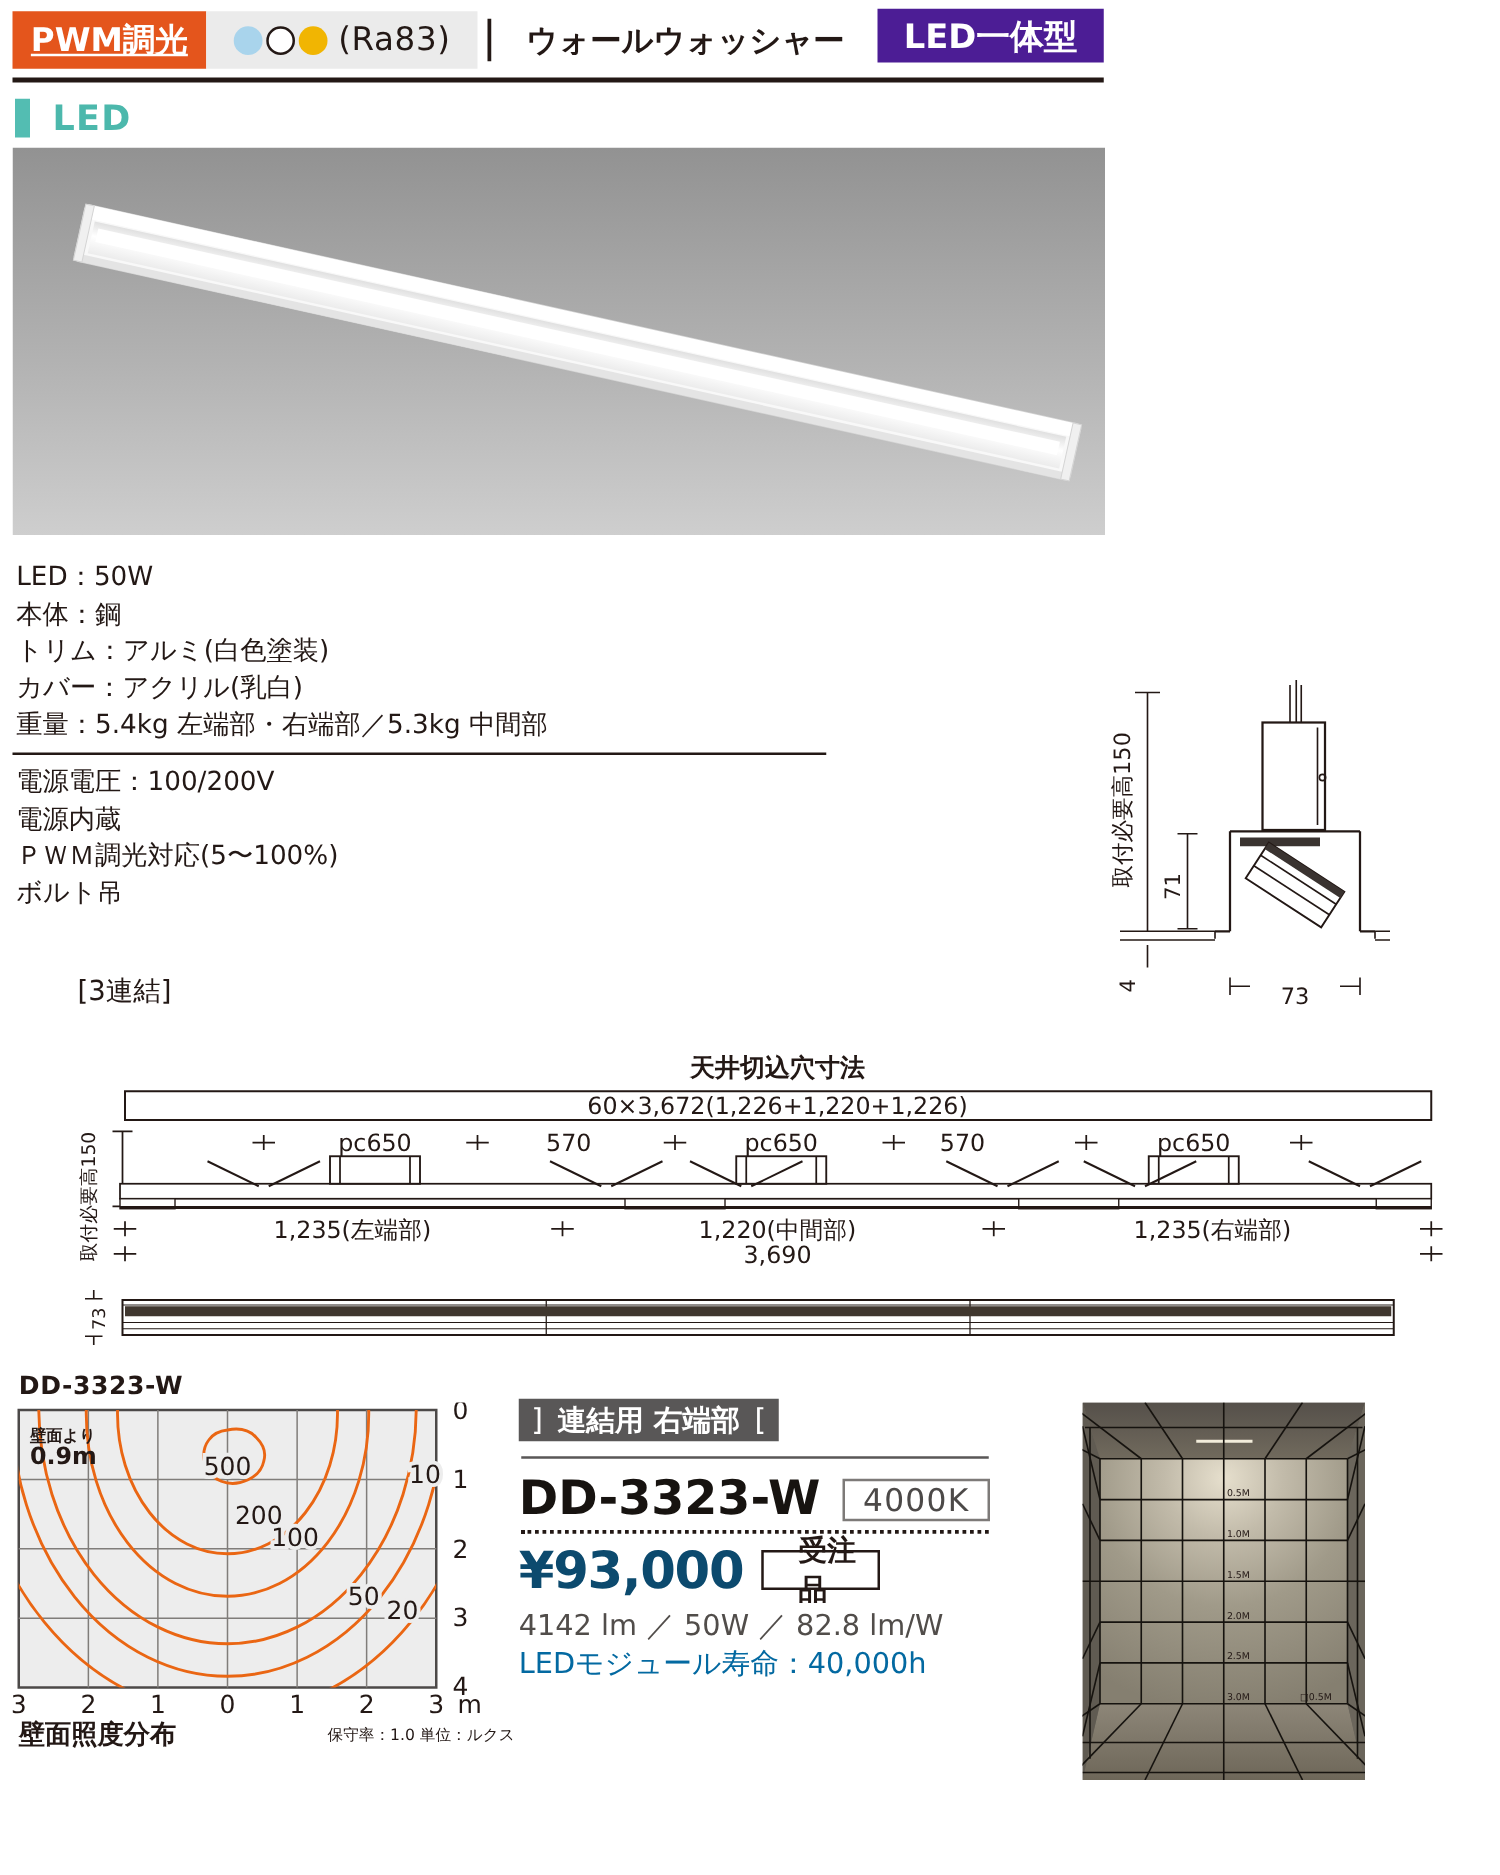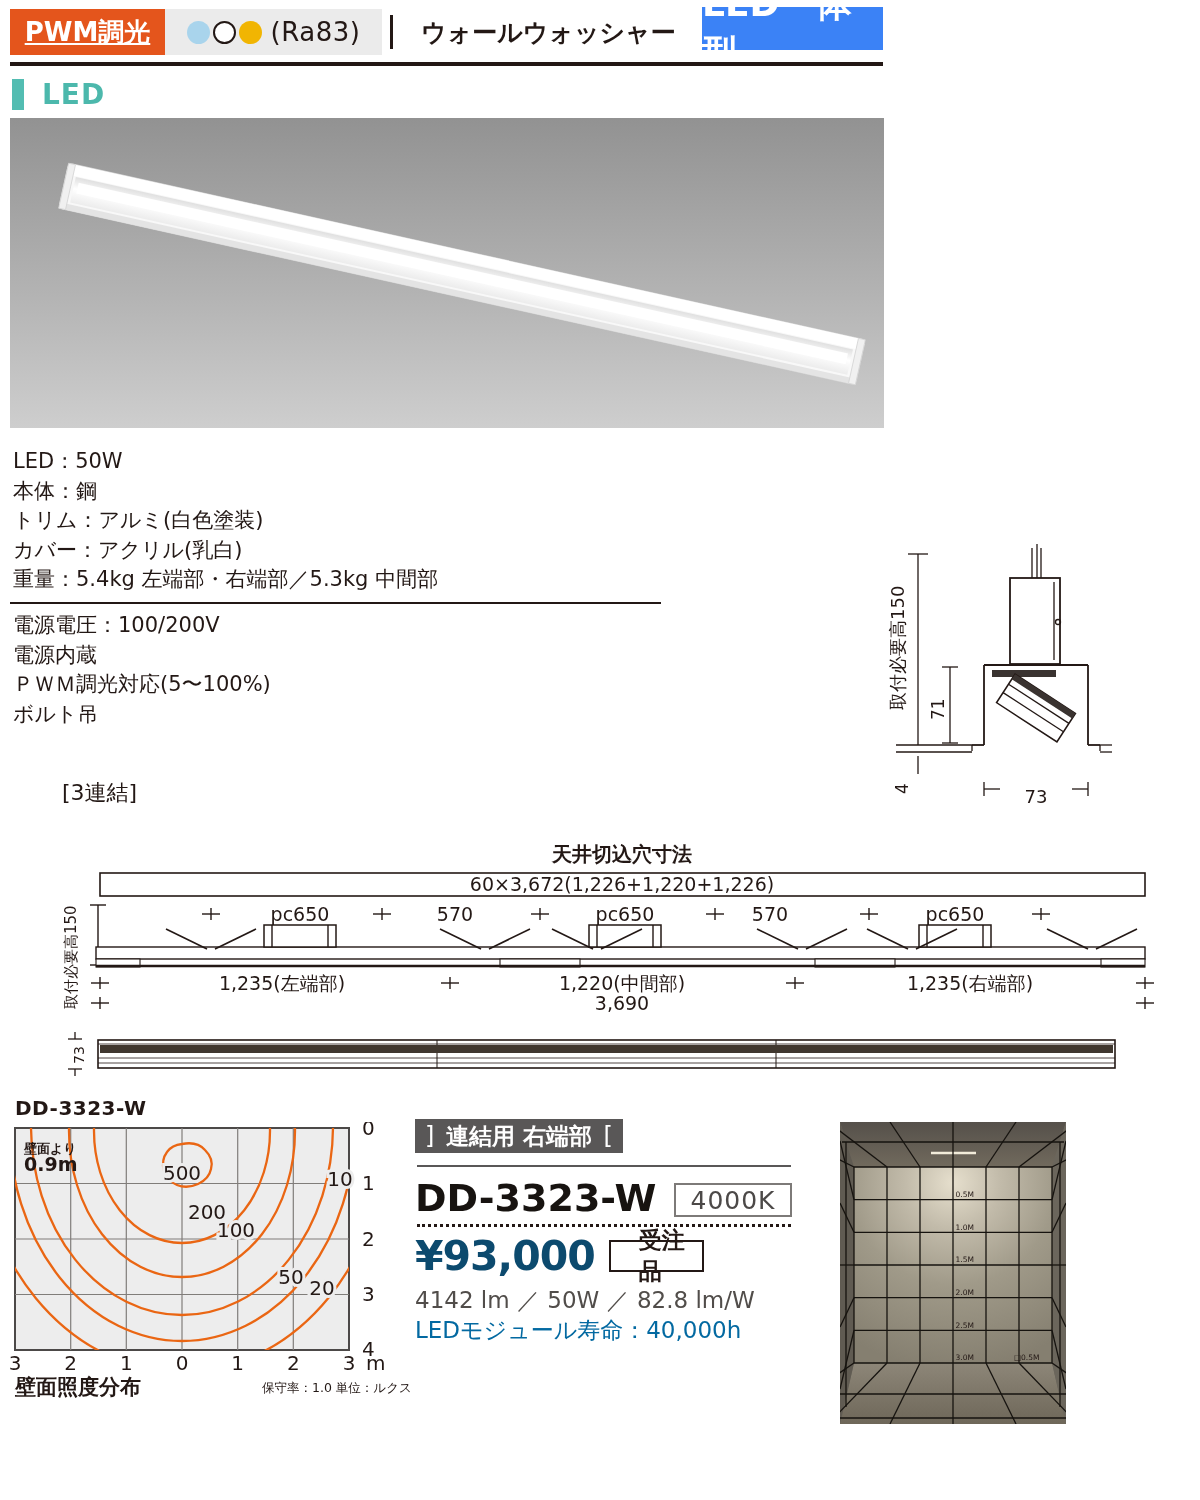--- a/index.html
+++ b/index.html
@@ -15,22 +15,22 @@
   .badge-ra  { left:165px; top:9px; width:217px; height:46px; background:#ebebeb;
                display:flex; align-items:center; justify-content:center; gap:3px; font-size:26px; }
   .chip { width:23px; height:23px; border-radius:50%; }
   .chip-blue { background:#a9d4ec; }
   .chip-white { background:#fff; border:2.5px solid #231815; }
   .chip-yellow { background:#f1b502; }
   .ra-text { margin-left:6px; letter-spacing:0.5px; }
   .wallwasher { left:390px; top:12px; height:40px; display:flex; align-items:center; gap:28px;
                 font-size:25px; font-weight:600; }
   .vbar { width:3px; height:34px; background:#231815; }
-  .badge-ledunit { left:702px; top:7px; width:181px; height:43px; background:#3b82f6; color:#fff;
-                   font-size:36px; font-weight:600; display:flex; align-items:center; justify-content:center; }
+  .badge-ledunit { left:702px; top:7px; width:181px; height:43px; background:#4c1d95; color:#fff;
+                   font-size:27px; font-weight:600; display:flex; align-items:center; justify-content:center; }
   .rule-main { left:10px; top:62px; width:873px; height:4px; background:#231815; }
 
   .lamp-header { left:12px; top:78px; display:flex; align-items:center; }
   .lamp-bar { width:12px; height:31px; background:#53bdb2; margin-right:18px; }
   .lamp-led { color:#4cb8ac; font-size:28px; font-weight:700; margin-right:24px; letter-spacing:1px; }
   .lamp-equiv { font-size:26px; font-weight:700; }
 
   .product-photo { left:10px; top:118px; width:874px; height:310px; }
 
   .spec-block { left:13px; top:447px; font-size:21px; line-height:29.5px; }
@@ -337,21 +337,21 @@
   <div class="abs prod-code">DD-3323-W</div>
   <div class="abs cct-box">4000K</div>
   <div class="abs dotted-rule"></div>
   <div class="abs price-row">
     <span class="price">¥93,000</span>
     <span class="order-box">受注品</span>
   </div>
   <div class="abs perf">4142 lm ／ 50W ／ 82.8 lm/W</div>
   <div class="abs life">LEDモジュール寿命：40,000h</div>
 
-  <div class="abs" style="left:840px; top:1122px;">
+  <div class="abs" style="left:866px; top:1122px;">
     <svg width="226" height="302" viewBox="0 0 226 302">
       <defs>
         <radialGradient id="wallGlow" cx="0.5" cy="0.08" r="0.95">
           <stop offset="0" stop-color="#e6dfcd"></stop>
           <stop offset="0.25" stop-color="#c2bbaa"></stop>
           <stop offset="0.55" stop-color="#a09a89"></stop>
           <stop offset="1" stop-color="#857f70"></stop>
         </radialGradient>
         <linearGradient id="ceilGrad" x1="0" y1="0" x2="0" y2="1">
           <stop offset="0" stop-color="#55504a"></stop>

